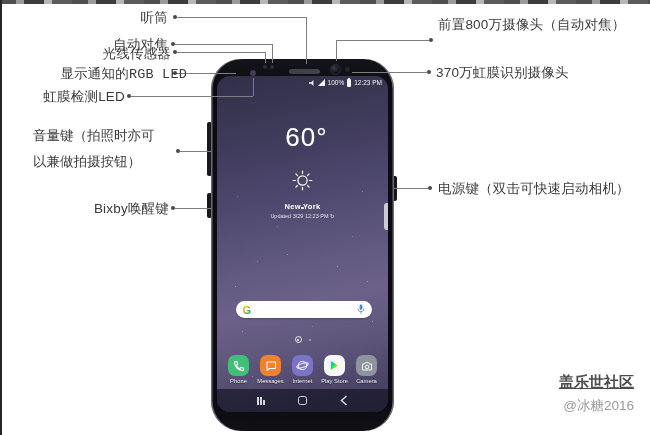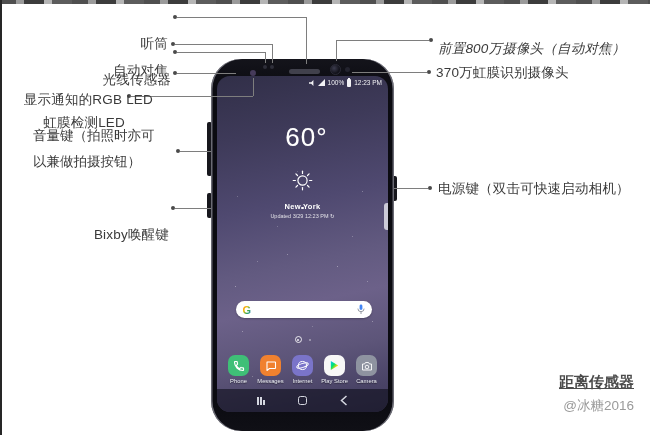--- a/index.html
+++ b/index.html
@@ -7,21 +7,21 @@
           font-family:"Liberation Sans","DejaVu Sans",sans-serif;}
   
   .top-strip{position:absolute;left:0;top:0;width:650px;height:4px;
     background:repeating-linear-gradient(90deg,#4f4f4f 0 16px,#9a9a9a 16px 24px,#3c3c3c 24px 44px,#b5b5b5 44px 52px,#5c5c5c 52px 72px);}
   .left-strip{position:absolute;left:0;top:0;width:2px;height:435px;background:#262626;}
   
   .cl{position:absolute;background:#7e7e7e;}
   .cl.h{height:1px;} .cl.v{width:1px;}
   .cd{position:absolute;width:4px;height:4px;border-radius:50%;background:#4a4a4a;}
   .lbl{position:absolute;font-size:13.5px;color:#3a3a3a;white-space:nowrap;letter-spacing:0.2px;}
-  .lbl.r{text-align:left;margin-top:26px;}
+  .lbl.r{text-align:left;}
   .lbl2{position:absolute;font-size:13.5px;color:#3a3a3a;line-height:26px;white-space:nowrap;}
   
   .hw-btn{position:absolute;background:#17171d;border-radius:2px;}
   .phone{position:absolute;left:211px;top:59px;width:183px;height:372px;border-radius:30px;
     background:linear-gradient(180deg,#14141b 0%,#0b0b11 8%,#0b0b11 92%,#101016 100%);
     box-shadow:inset 1.5px 0 0 rgba(185,185,198,.55), inset -1.5px 0 0 rgba(185,185,198,.55);}
   .bezel-el{position:absolute;}
   .iris-led{left:39px;top:11px;width:6px;height:6px;border-radius:50%;background:#453a5a;}
   .sensor{width:4px;height:4px;border-radius:50%;background:#2e2e39;}
   .earpiece{left:78px;top:10px;width:31px;height:4.5px;border-radius:3px;background:#41414c;}
@@ -238,28 +238,28 @@
   <div class="cd" style="left:127px;top:94px;"></div>
   <div class="cd" style="left:429px;top:38px;"></div>
   <div class="cd" style="left:427px;top:70px;"></div>
   <div class="cd" style="left:428px;top:186px;"></div>
   <div class="cd" style="left:176px;top:149px;"></div>
   <div class="cd" style="left:171px;top:206px;"></div>
 
   <div class="lbl r" style="right:482px;top:9px;">听筒</div>
   <div class="lbl r" style="right:482px;top:36px;">自动对焦</div>
   <div class="lbl r" style="right:479px;top:45px;">光线传感器</div>
-  <div class="lbl r" style="right:497px;top:65px;">显示通知的RGB LED</div>
+  <div class="lbl r" style="right:463px;top:65px;font-family:Liberation Mono, monospace;">显示通知的RGB LED</div>
   <div class="lbl r" style="right:525px;top:88px;">虹膜检测LED</div>
   <div class="lbl2" style="left:33px;top:123px;">
     <span style="display:block;">音量键（拍照时亦可</span>
     <span style="display:block;">以兼做拍摄按钮）</span>
   </div>
   <div class="lbl r" style="right:481px;top:200px;">Bixby唤醒键</div>
-  <div class="lbl" style="left:438px;top:40px;font-style:italic;">前置800万摄像头（自动对焦）</div>
+  <div class="lbl" style="left:438px;top:16px;">前置800万摄像头（自动对焦）</div>
   <div class="lbl" style="left:436px;top:64px;">370万虹膜识别摄像头</div>
   <div class="lbl" style="left:438px;top:180px;">电源键（双击可快速启动相机）</div>
 
   <div class="wm">
-    <div class="wm-a">距离传感器</div>
+    <div class="wm-a">盖乐世社区</div>
     <div class="wm-b">@冰糖2016</div>
   </div>
 </div>
 
 </body></html>

